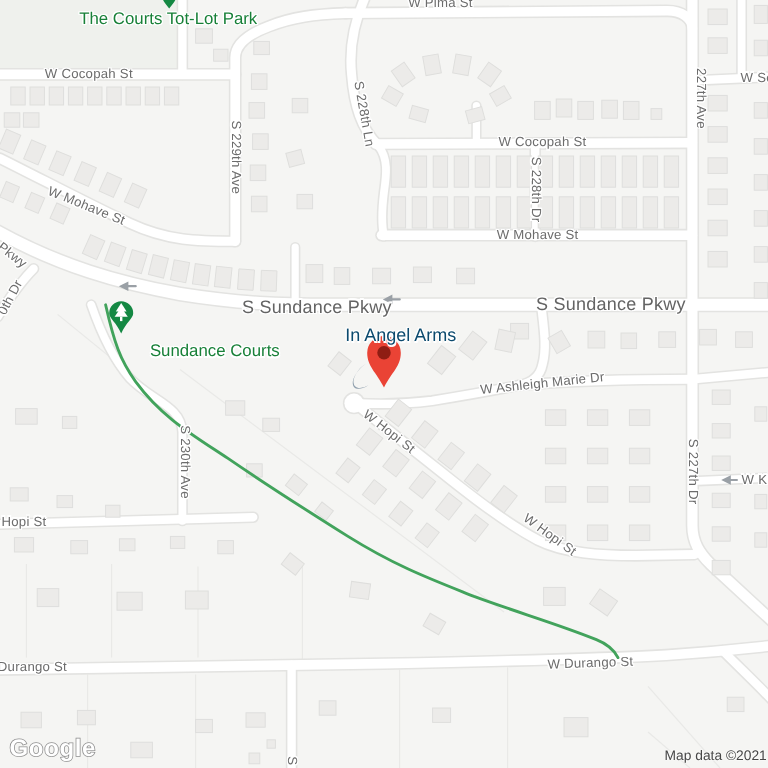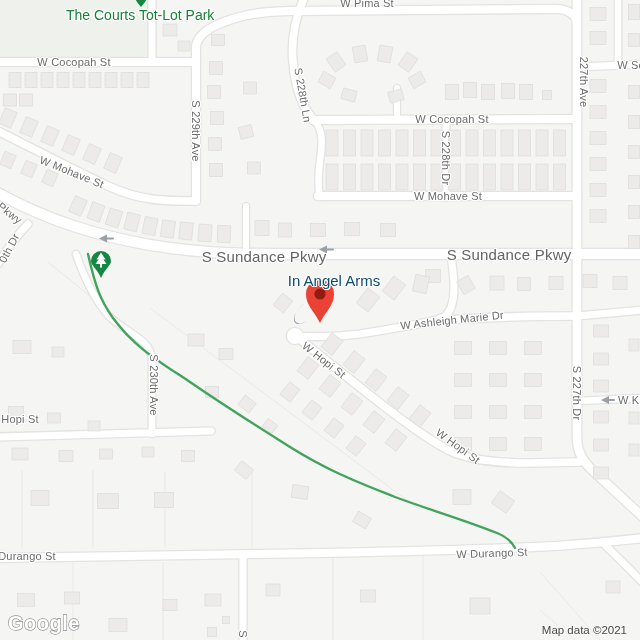--- a/index.html
+++ b/index.html
@@ -7,21 +7,21 @@
        font-family:"Liberation Sans","DejaVu Sans",sans-serif;}
   #base{position:absolute;left:0;top:0;}
   #labels{position:absolute;left:0;top:0;width:640px;height:640px;pointer-events:none;}
   .street-label{position:absolute;font-size:11px;color:#6c6c6c;white-space:nowrap;letter-spacing:.2px;
     text-shadow:-1px 0 0 #fff,1px 0 0 #fff,0 -1px 0 #fff,0 1px 0 #fff,-1px -1px 0 #fff,1px 1px 0 #fff,1px -1px 0 #fff,-1px 1px 0 #fff;}
   .pkwy{font-size:15px;color:#646464;}
   .park-label{position:absolute;font-size:14px;color:#188038;white-space:nowrap;
     text-shadow:-1px 0 0 #fff,1px 0 0 #fff,0 -1px 0 #fff,0 1px 0 #fff,-1px -1px 0 #fff,1px 1px 0 #fff,1px -1px 0 #fff,-1px 1px 0 #fff;margin-left:48px;}
   .place-label{position:absolute;font-size:15px;color:#0c4a6e;white-space:nowrap;
     text-shadow:-1px 0 0 #fff,1px 0 0 #fff,0 -1px 0 #fff,0 1px 0 #fff,-1px -1px 0 #fff,1px 1px 0 #fff;}
-  #attribution{position:absolute;right:13px;bottom:4px;font-size:11.5px;color:#474747;
+  #attribution{position:absolute;right:1px;bottom:4px;font-size:11.5px;color:#474747;
     text-shadow:0 0 2px #fff,0 0 2px #fff;}
   #google-logo{position:absolute;left:6px;bottom:4px;}
 </style>
 </head>
 <body>
 
 <div id="map">
   <svg id="base" width="640" height="640" viewBox="0 0 640 640">
     <rect x="0" y="0" width="640" height="640" fill="#f5f5f3"></rect>
     <rect x="0" y="0" width="148" height="58" fill="#eff1ed"></rect>
@@ -330,29 +330,30 @@
       <div class="street-label" style="left: 584px; top: 82px; transform: translate(-50%, -50%) rotate(90deg);">227th Ave</div>
       <div class="street-label" style="left: 631px; top: 65px; transform: translate(-50%, -50%) rotate(0deg);">W So</div>
       <div class="street-label" style="left: 72px; top: 172px; transform: translate(-50%, -50%) rotate(22deg);">W Mohave St</div>
       <div class="street-label" style="left: 448px; top: 196px; transform: translate(-50%, -50%) rotate(0deg);">W Mohave St</div>
       <div class="street-label" style="left: 10px; top: 213px; transform: translate(-50%, -50%) rotate(38deg);">Pkwy</div>
       <div class="street-label" style="left: 9px; top: 248px; transform: translate(-50%, -50%) rotate(-62deg);">0th Dr</div>
       <div class="street-label pkwy" style="left: 264px; top: 256px; transform: translate(-50%, -50%) rotate(0deg);">S Sundance Pkwy</div>
       <div class="street-label pkwy" style="left: 509px; top: 254px; transform: translate(-50%, -50%) rotate(0deg);">S Sundance Pkwy</div>
       <div class="street-label" style="left: 452px; top: 320px; transform: translate(-50%, -50%) rotate(-6deg);">W Ashleigh Marie Dr</div>
       <div class="street-label" style="left: 324px; top: 360px; transform: translate(-50%, -50%) rotate(38deg);">W Hopi St</div>
-      <div class="street-label" style="left: 20px; top: 419px; transform: translate(-50%, -50%) rotate(0deg);">Hopi St</div>
+      <div class="street-label" style="left: 20px; top: 435px; transform: translate(-50%, -50%) rotate(0deg);">Hopi St</div>
       <div class="street-label" style="left: 154px; top: 385px; transform: translate(-50%, -50%) rotate(90deg);">S 230th Ave</div>
       <div class="street-label" style="left: 577px; top: 393px; transform: translate(-50%, -50%) rotate(90deg);">S 227th Dr</div>
       <div class="street-label" style="left: 630px; top: 400px; transform: translate(-50%, -50%) rotate(0deg);">W Ki</div>
       <div class="street-label" style="left: 458px; top: 446px; transform: translate(-50%, -50%) rotate(36deg);">W Hopi St</div>
       <div class="street-label" style="left: 27px; top: 556px; transform: translate(-50%, -50%) rotate(0deg);">Durango St</div>
       <div class="street-label" style="left: 492px; top: 553px; transform: translate(-50%, -50%) rotate(-2deg);">W Durango St</div>
       <div class="street-label" style="left: 243px; top: 634px; transform: translate(-50%, -50%) rotate(90deg);">S</div>
       <div class="park-label" style="left: 18px; top: 15px; transform: translate(0px, -50%);">The Courts Tot-Lot Park</div>
+      <div class="park-label" style="left: 131px; top: 292px; transform: translate(-50%, -50%);">Sundance Courts</div>
     </div>
 
   <div class="place-label" style="left:334px;top:280px;transform:translate(-50%,-50%);">In Angel Arms</div>
 
   <svg id="google-logo" width="78" height="26" viewBox="0 0 78 26">
     <text x="2" y="20" font-family="Liberation Sans, DejaVu Sans, sans-serif" font-size="20" font-weight="bold" letter-spacing="0.5" fill="#ffffff" stroke="#8f8f8f" stroke-width="1.3" style="paint-order:stroke fill;">Google</text>
   </svg>
 
   <div id="attribution">Map data ©2021</div>
 </div>

